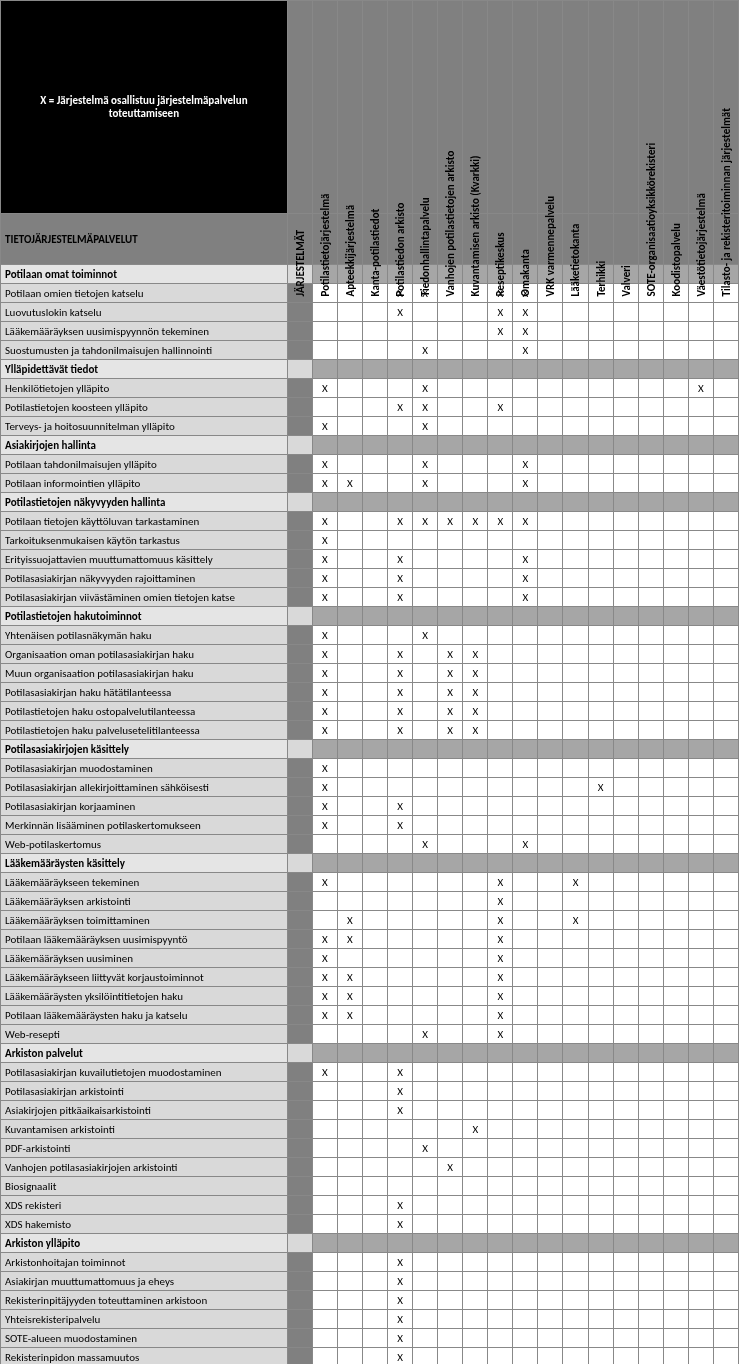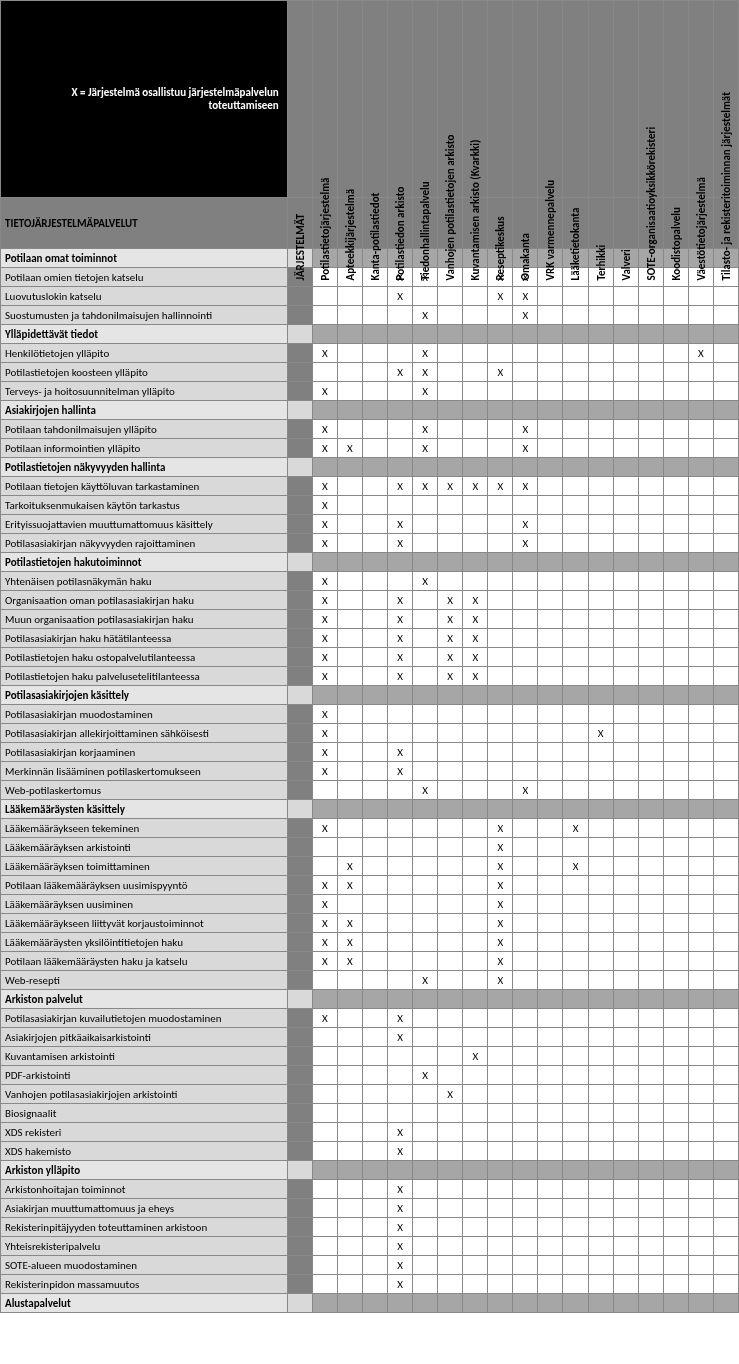--- a/index.html
+++ b/index.html
@@ -20,22 +20,22 @@
     border: 1px solid #888;
     padding: 0;
   }
   
   .hdr-left {
     background: #000;
     color: #fff;
     width: 286px;
     height: 196px;
     vertical-align: middle;
-    text-align: right;
-    padding: 0 8px;
+    text-align: center;
+    padding: 8px 8px;
     font-weight: bold;
     font-size: 11px;
   }
   .hdr-col {
     background: #808080;
     width: 25px;
     height: 196px;
     position: relative;
     vertical-align: bottom;
   }
@@ -256,20 +256,41 @@
           <td class="cell"></td>
           <td class="cell"></td>
           <td class="cell"></td>
           <td class="cell"></td>
           <td class="cell"></td>
           <td class="cell"></td>
           <td class="cell"></td>
           <td class="cell"></td>
         </tr>
         <tr class="item">
+          <td class="label">Lääkemääräyksen uusimispyynnön tekeminen</td>
+          <td class="spacer"></td>
+          <td class="cell"></td>
+          <td class="cell"></td>
+          <td class="cell"></td>
+          <td class="cell"></td>
+          <td class="cell"></td>
+          <td class="cell"></td>
+          <td class="cell"></td>
+          <td class="cell">X</td>
+          <td class="cell">X</td>
+          <td class="cell"></td>
+          <td class="cell"></td>
+          <td class="cell"></td>
+          <td class="cell"></td>
+          <td class="cell"></td>
+          <td class="cell"></td>
+          <td class="cell"></td>
+          <td class="cell"></td>
+        </tr>
+        <tr class="item">
           <td class="label">Suostumusten ja tahdonilmaisujen hallinnointi</td>
           <td class="spacer"></td>
           <td class="cell"></td>
           <td class="cell"></td>
           <td class="cell"></td>
           <td class="cell"></td>
           <td class="cell">X</td>
           <td class="cell"></td>
           <td class="cell"></td>
           <td class="cell"></td>
@@ -528,20 +549,41 @@
           <td class="cell">X</td>
           <td class="cell"></td>
           <td class="cell"></td>
           <td class="cell"></td>
           <td class="cell"></td>
           <td class="cell"></td>
           <td class="cell"></td>
           <td class="cell"></td>
           <td class="cell"></td>
         </tr>
+        <tr class="item">
+          <td class="label">Potilasasiakirjan viivästäminen omien tietojen katse</td>
+          <td class="spacer"></td>
+          <td class="cell">X</td>
+          <td class="cell"></td>
+          <td class="cell"></td>
+          <td class="cell">X</td>
+          <td class="cell"></td>
+          <td class="cell"></td>
+          <td class="cell"></td>
+          <td class="cell"></td>
+          <td class="cell">X</td>
+          <td class="cell"></td>
+          <td class="cell"></td>
+          <td class="cell"></td>
+          <td class="cell"></td>
+          <td class="cell"></td>
+          <td class="cell"></td>
+          <td class="cell"></td>
+          <td class="cell"></td>
+        </tr>
         <tr class="group">
           <td class="label">Potilastietojen hakutoiminnot</td>
           <td class="spacer"></td>
           <td class="cell"></td>
           <td class="cell"></td>
           <td class="cell"></td>
           <td class="cell"></td>
           <td class="cell"></td>
           <td class="cell"></td>
           <td class="cell"></td>
@@ -1036,20 +1078,41 @@
           <td class="cell"></td>
           <td class="cell"></td>
           <td class="cell"></td>
           <td class="cell"></td>
           <td class="cell"></td>
         </tr>
         <tr class="item">
           <td class="label">Potilasasiakirjan kuvailutietojen muodostaminen</td>
           <td class="spacer"></td>
           <td class="cell">X</td>
+          <td class="cell"></td>
+          <td class="cell"></td>
+          <td class="cell">X</td>
+          <td class="cell"></td>
+          <td class="cell"></td>
+          <td class="cell"></td>
+          <td class="cell"></td>
+          <td class="cell"></td>
+          <td class="cell"></td>
+          <td class="cell"></td>
+          <td class="cell"></td>
+          <td class="cell"></td>
+          <td class="cell"></td>
+          <td class="cell"></td>
+          <td class="cell"></td>
+          <td class="cell"></td>
+        </tr>
+        <tr class="item">
+          <td class="label">Potilasasiakirjan arkistointi</td>
+          <td class="spacer"></td>
+          <td class="cell"></td>
           <td class="cell"></td>
           <td class="cell"></td>
           <td class="cell">X</td>
           <td class="cell"></td>
           <td class="cell"></td>
           <td class="cell"></td>
           <td class="cell"></td>
           <td class="cell"></td>
           <td class="cell"></td>
           <td class="cell"></td>

